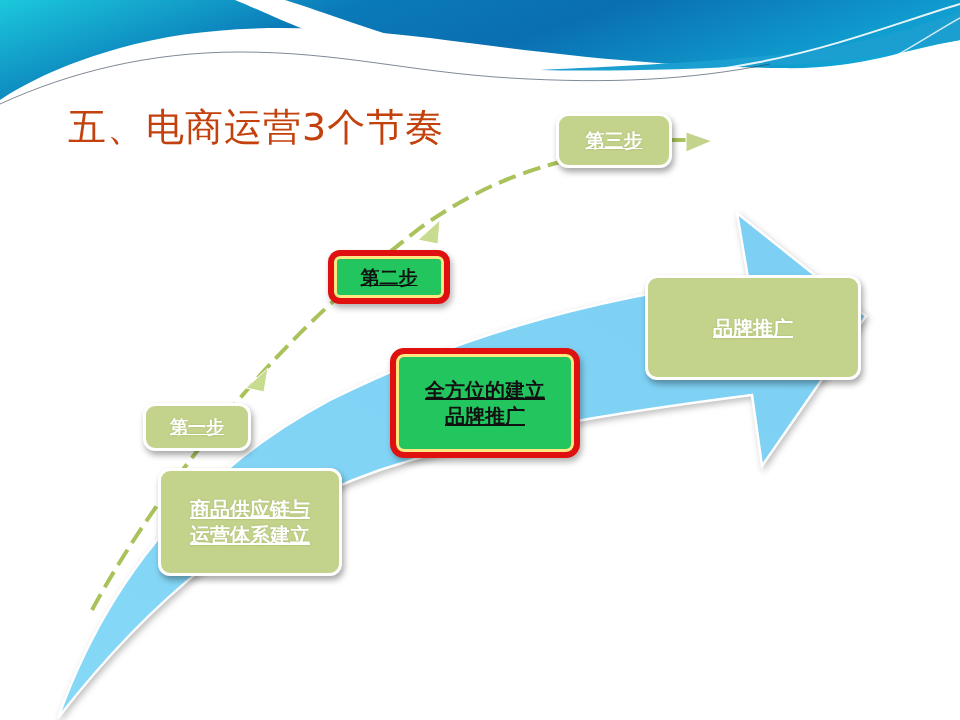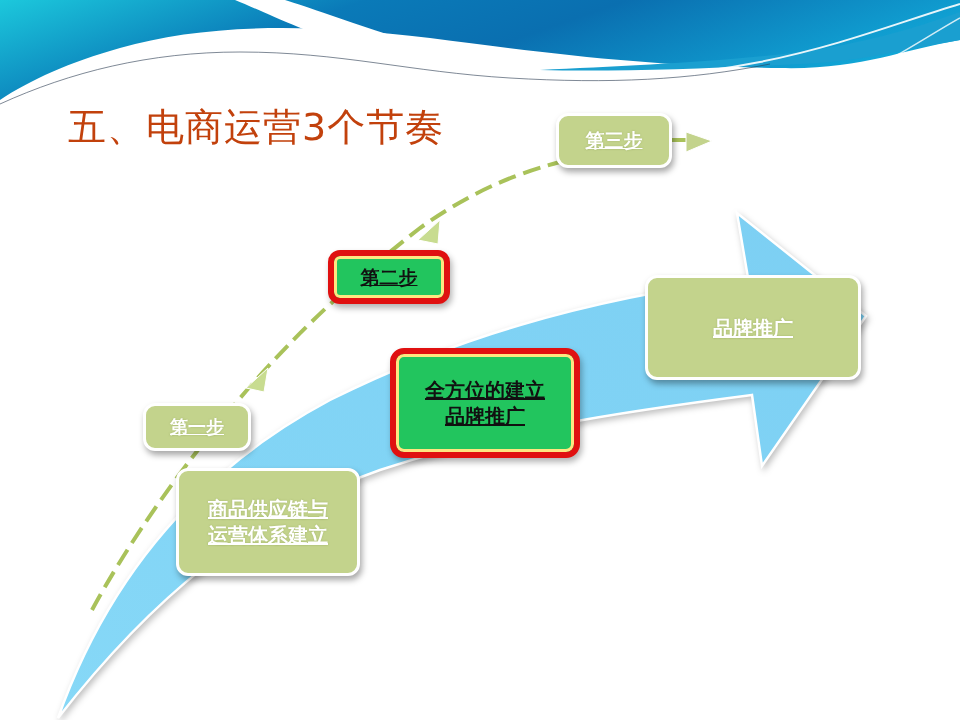--- a/index.html
+++ b/index.html
@@ -27,21 +27,21 @@
     text-shadow: 0 0 2px rgba(120,140,60,0.4);
   }
   .yellow {
     background: #22c55e; color: #111111;
     border: 6px solid #e01010; border-radius: 14px;
     box-shadow: inset 0 0 0 3px #ffe680, 2px 4px 6px rgba(0,0,0,0.3);
   }
   .step1 { left: 143px; top: 403px; width: 108px; height: 48px; font-size: 18px; }
   .step2 { left: 328px; top: 250px; width: 122px; height: 54px; font-size: 19px; border-width: 6px; border-radius: 12px; }
   .step3 { left: 556px; top: 113px; width: 116px; height: 55px; font-size: 19px; }
-  .stage1 { left: 176px; top: 468px; width: 184px; height: 108px; font-size: 20px; }
+  .stage1 { left: 158px; top: 468px; width: 184px; height: 108px; font-size: 20px; }
   .stage2 { left: 390px; top: 348px; width: 190px; height: 110px; font-size: 20px; }
   .stage3 { left: 645px; top: 275px; width: 216px; height: 105px; font-size: 20px; }
 </style>
 </head>
 <body>
 
 <svg class="bg-layer" viewBox="0 0 960 720" xmlns="http://www.w3.org/2000/svg">
   <defs>
     <linearGradient id="waveGrad" x1="0" y1="0" x2="1" y2="0.3">
       <stop offset="0" stop-color="#1cc8dc"></stop>

